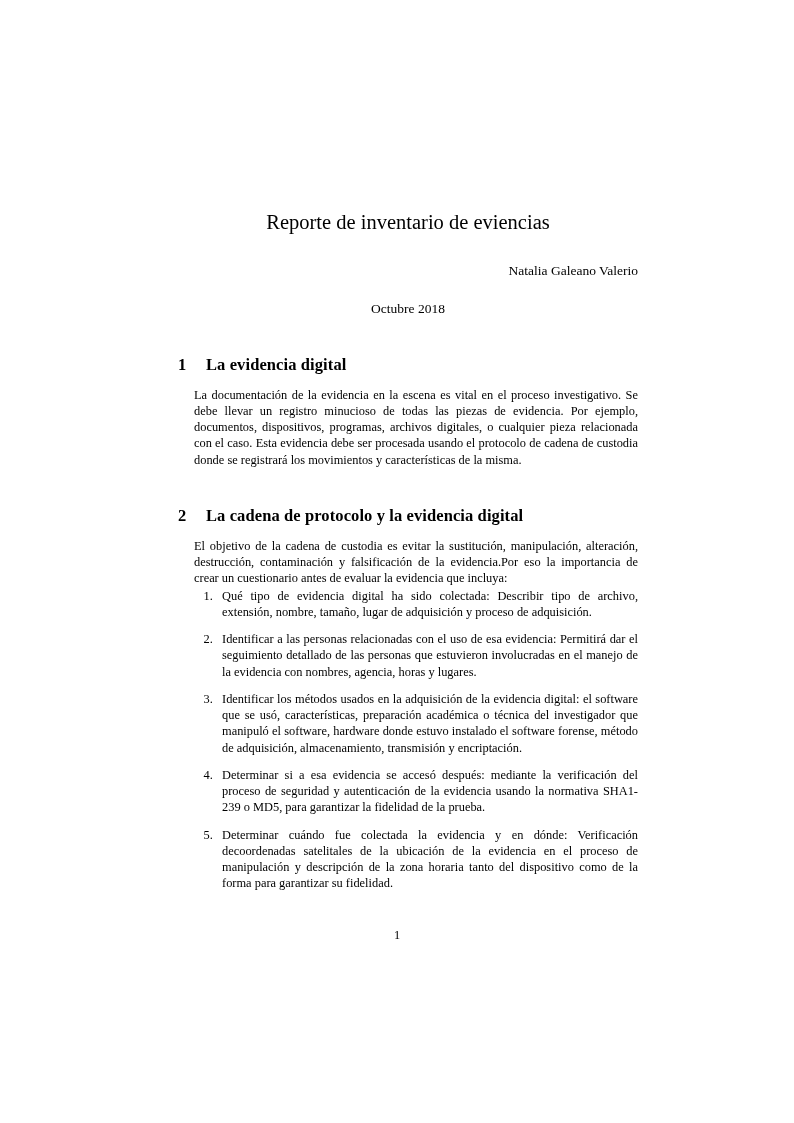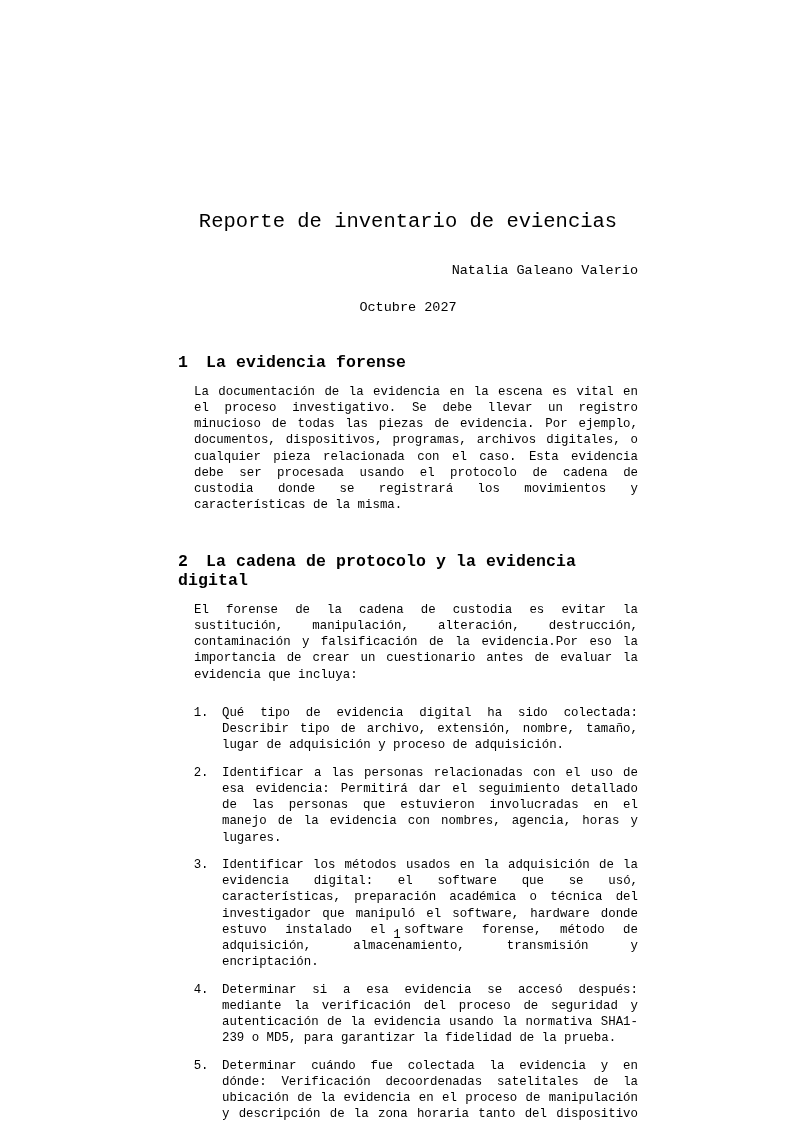--- a/index.html
+++ b/index.html
@@ -14,21 +14,20 @@
     color: #000000;
     position: relative;
     overflow: hidden;
   }
   .page {
     width: 794px;
     height: 1123px;
     box-sizing: border-box;
     padding: 12px;
     position: relative;
-    font-family: Liberation Mono, monospace;
   }
   .content {
     position: absolute;
     left: 178px;
     top: 0;
     width: 460px;
   }
   .doc-title {
     text-align: center;
     font-size: 20.5px;
@@ -58,21 +57,21 @@
     min-width: 28px;
   }
   p.body-text {
     font-size: 12.4px;
     line-height: 1.31;
     text-align: justify;
     margin: 12px 0 0 16px;
     hyphens: auto;
   }
   ol.enum {
-    margin: 22px 0 0 0;
+    margin: 1px 0 0 0;
     padding-left: 38px;
     list-style-type: decimal;
   }
   ol.enum > li {
     font-size: 12.4px;
     line-height: 1.31;
     text-align: justify;
     margin-bottom: 11px;
     padding-left: 6px;
   }
@@ -89,31 +88,31 @@
   }
 </style>
 </head>
 <body>
 
 <div class="page">
   <div class="content">
 
     <h1 class="doc-title">Reporte de inventario de eviencias</h1>
     <div class="doc-author">Natalia Galeano Valerio</div>
-    <div class="doc-date">Octubre 2027</div>
+    <div class="doc-date">Octubre 2018</div>
 
     <h2 class="section-heading">
-      <span class="num">1</span><span>La evidencia forense</span>
+      <span class="num">1</span><span>La evidencia digital</span>
     </h2>
     <p class="body-text">La documentación de la evidencia en la escena es vital en el proceso investigativo. Se debe llevar un registro minucioso de todas las piezas de evidencia. Por ejemplo, documentos, dispositivos, programas, archivos digitales, o cualquier pieza relacionada con el caso. Esta evidencia debe ser procesada usando el protocolo de cadena de custodia donde se registrará los movimientos y características de la misma.</p>
 
     <h2 class="section-heading">
       <span class="num">2</span><span>La cadena de protocolo y la evidencia digital</span>
     </h2>
-    <p class="body-text">El forense de la cadena de custodia es evitar la sustitución, manipulación, alteración, destrucción, contaminación y falsificación de la evidencia.Por eso la importancia de crear un cuestionario antes de evaluar la evidencia que incluya:</p>
+    <p class="body-text">El objetivo de la cadena de custodia es evitar la sustitución, manipulación, alteración, destrucción, contaminación y falsificación de la evidencia.Por eso la importancia de crear un cuestionario antes de evaluar la evidencia que incluya:</p>
 
     <ol class="enum">
       <li>Qué tipo de evidencia digital ha sido colectada: Describir tipo de archivo, extensión, nombre, tamaño, lugar de adquisición y proceso de adquisición.</li>
       <li>Identificar a las personas relacionadas con el uso de esa evidencia: Permitirá dar el seguimiento detallado de las personas que estuvieron involucradas en el manejo de la evidencia con nombres, agencia, horas y lugares.</li>
       <li>Identificar los métodos usados en la adquisición de la evidencia digital: el software que se usó, características, preparación académica o técnica del investigador que manipuló el software, hardware donde estuvo instalado el software forense, método de adquisición, almacenamiento, transmisión y encriptación.</li>
       <li>Determinar si a esa evidencia se accesó después: mediante la verificación del proceso de seguridad y autenticación de la evidencia usando la normativa SHA1-239 o MD5, para garantizar la fidelidad de la prueba.</li>
       <li>Determinar cuándo fue colectada la evidencia y en dónde: Verificación decoordenadas satelitales de la ubicación de la evidencia en el proceso de manipulación y descripción de la zona horaria tanto del dispositivo como de la forma para garantizar su fidelidad.</li>
     </ol>
 
   </div>

